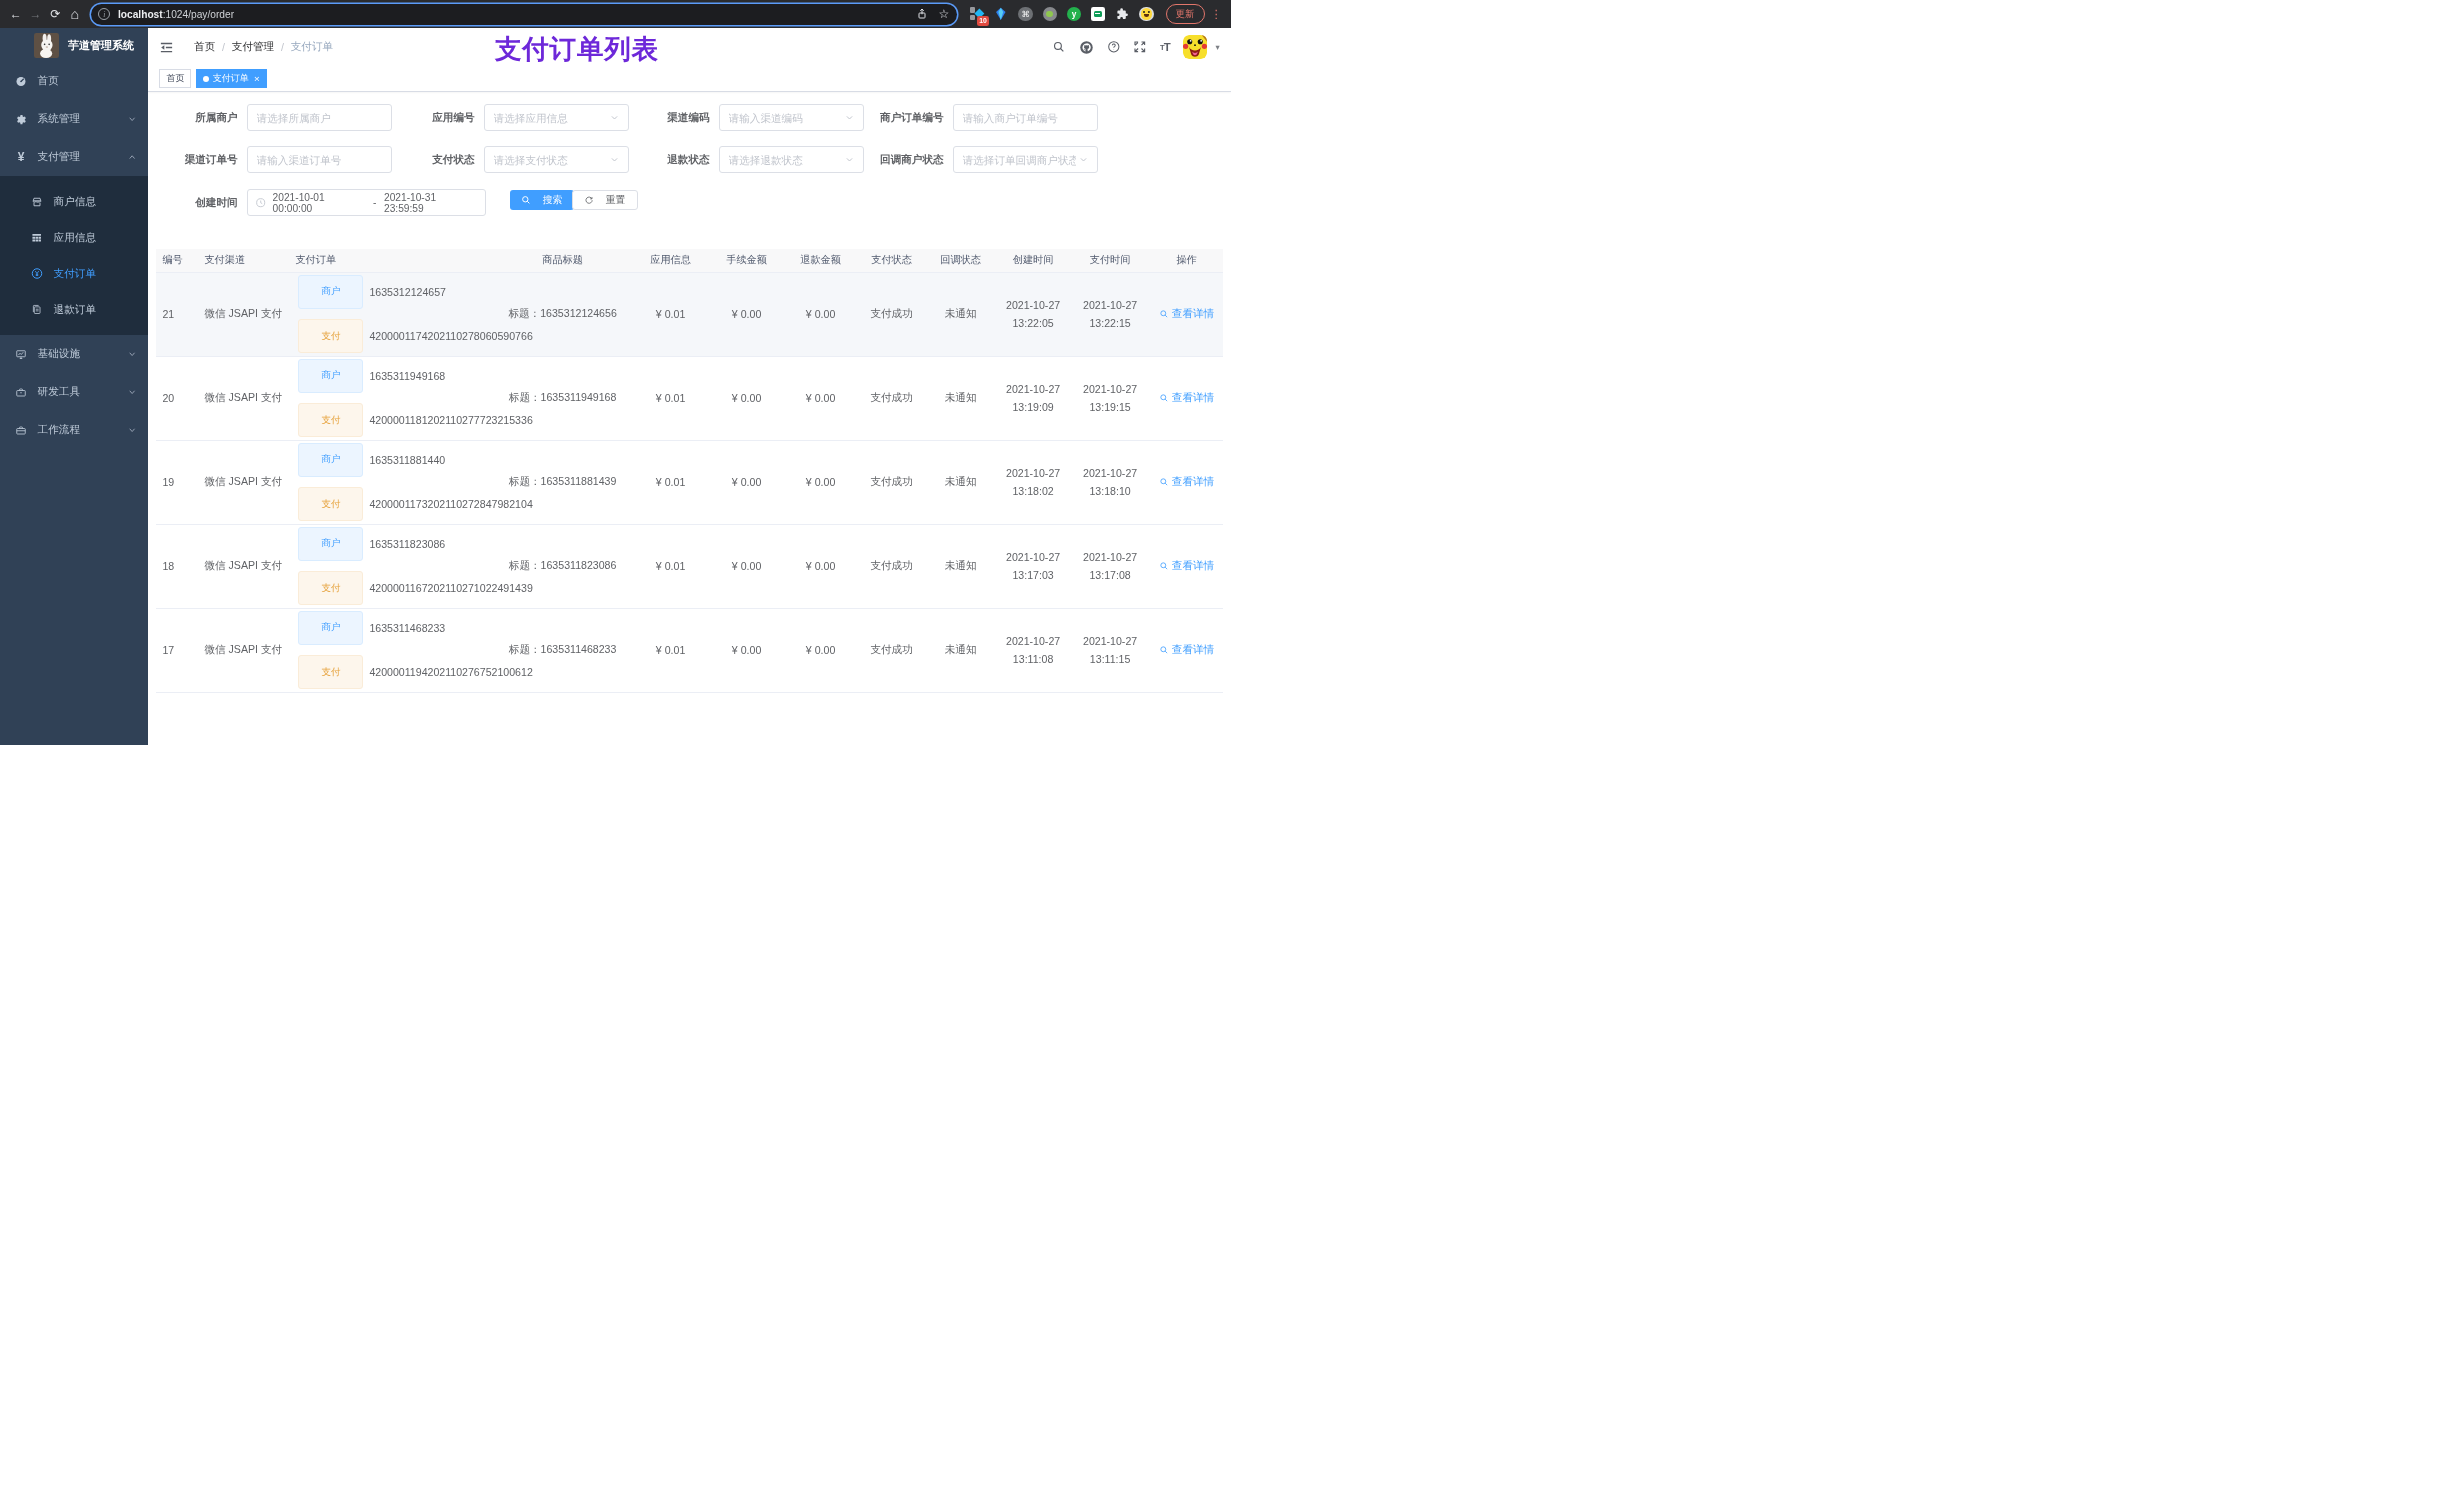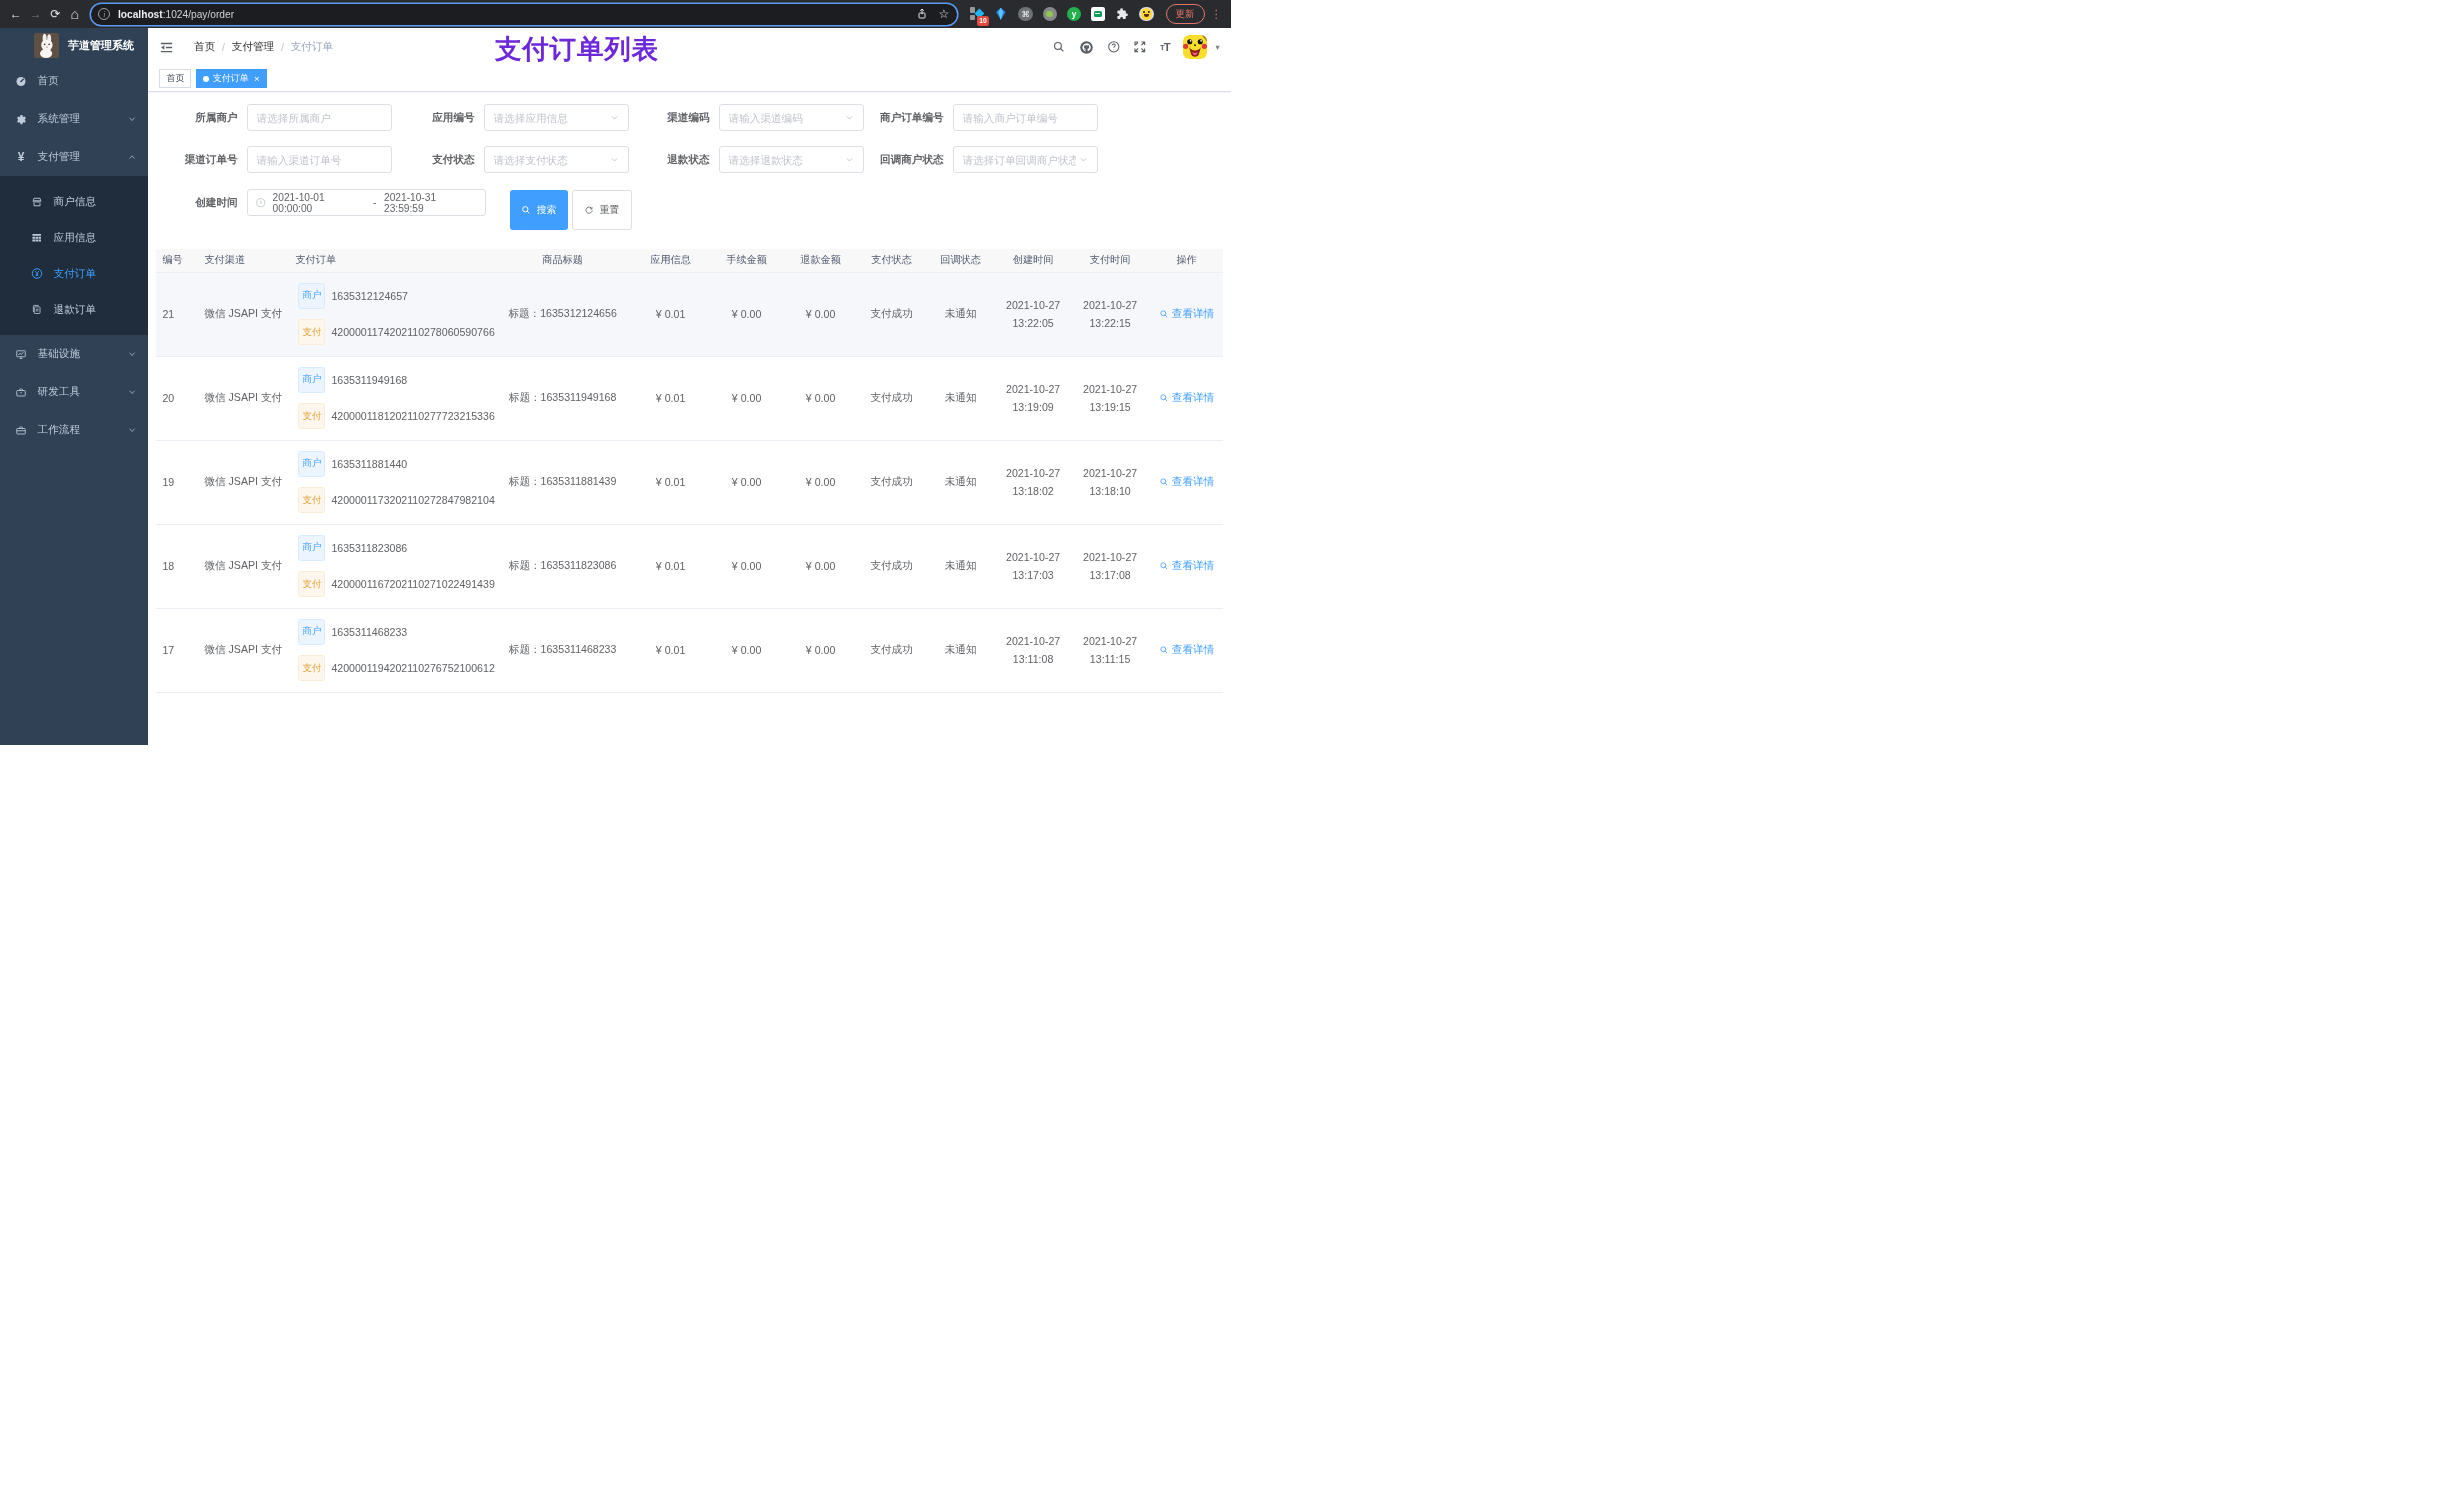--- a/index.html
+++ b/index.html
@@ -96,22 +96,22 @@
   .ctl { flex:1; height:27px; border:0.8px solid #dcdfe6; border-radius:3px; background:#fff;
          display:flex; align-items:center; padding:0 9px; }
   .ctl input { border:none; outline:none; width:100%; font-size:10.6px; color:#606266;
                font-family:"Liberation Sans", sans-serif; background:transparent;}
   .ctl input::placeholder { color:#c0c4cc; }
   .ctl .chev { margin-left:3px; color:#c0c4cc; display:flex; flex:0 0 auto;}
   .fi.date { width:339px; }
   .date-ctl { width:239px; flex:0 0 auto; height:27px; border:0.8px solid #dcdfe6; border-radius:3px;
               display:flex; align-items:center; padding:0 7.6px; gap:6px; color:#606266; font-size:10.2px;}
   .date-ctl .dsep { color:#606266; padding:0 1.5px; }
-  .btn { height:40px; border-radius:3px; font-size:9.8px; display:inline-flex; align-items:center;
-         gap:6px; padding:0 11.4px; cursor:pointer; border:0.8px solid transparent;
+  .btn { height:20px; border-radius:3px; font-size:9.8px; display:inline-flex; align-items:center;
+         gap:12px; padding:0 11.4px; cursor:pointer; border:0.8px solid transparent;
          font-family:"Liberation Sans", sans-serif;}
   .btn-search { position:absolute; left:354px; top:86px; background:#409EFF; color:#fff; border:none;}
   .btn-reset  { position:absolute; left:416px; top:86px; background:#fff; color:#606266; border:0.8px solid #dcdfe6;}
 
   .toolbar { margin-top:13.6px; height:23px; display:flex; align-items:center; }
   .btn-export { height:23px; padding:0 9px; font-size:9.5px; color:#E6A23C; background:#fdf6ec;
                 border:0.8px solid #f3d19e; border-radius:3px; display:inline-flex; align-items:center;
                 gap:3.8px; cursor:pointer; font-family:"Liberation Sans", sans-serif;}
   .mini-circles { margin-left:auto; display:flex; gap:5.3px; }
   .circle-btn { width:23px; height:23px; border-radius:50%; border:0.8px solid #e3e6eb; background:#fff;
@@ -123,21 +123,21 @@
   .thead { background:#f8f8f9; height:23.5px; align-items:center; color:#515a6e; font-weight:normal;
            font-size:10.2px; border-bottom:0.8px solid #ebeef5;}
   .th { padding:0 4.5px; white-space:nowrap; }
   .th.l { text-align:left; padding-left:6.8px; } .th.c { text-align:center; }
   .trow { height:84px; align-items:center; border-bottom:0.8px solid #ebeef5; color:#606266; font-size:10.6px; background:#fff;}
   .trow.hover { background:#f5f7fa; }
   .td { padding:0 4.5px; white-space:nowrap; }
   .td.l { text-align:left; padding-left:6.8px; } .td.c { text-align:center; }
   .order-lines { display:flex; flex-direction:column; gap:10.6px; padding-left:3px;}
   .order-line { display:flex; align-items:center; gap:6px; }
-  .eltag { display:inline-flex; align-items:center; height:26px; padding:0 3px; font-size:9.5px;
+  .eltag { display:inline-flex; align-items:center; height:34px; padding:0 22px; font-size:9.5px;
            border-radius:3px; flex:0 0 auto;}
   .eltag.m { color:#409EFF; background:#ecf5ff; border:0.8px solid #d9ecff; }
   .eltag.p { color:#E6A23C; background:#fdf6ec; border:0.8px solid #faecd8; }
   .dt2 { line-height:1.7; }
   .act-link { color:#409EFF; text-decoration:none; display:inline-flex; align-items:center; gap:3px; cursor:pointer;}
 
   svg.ic { display:block; }
 </style>
 </head>
 <body>

